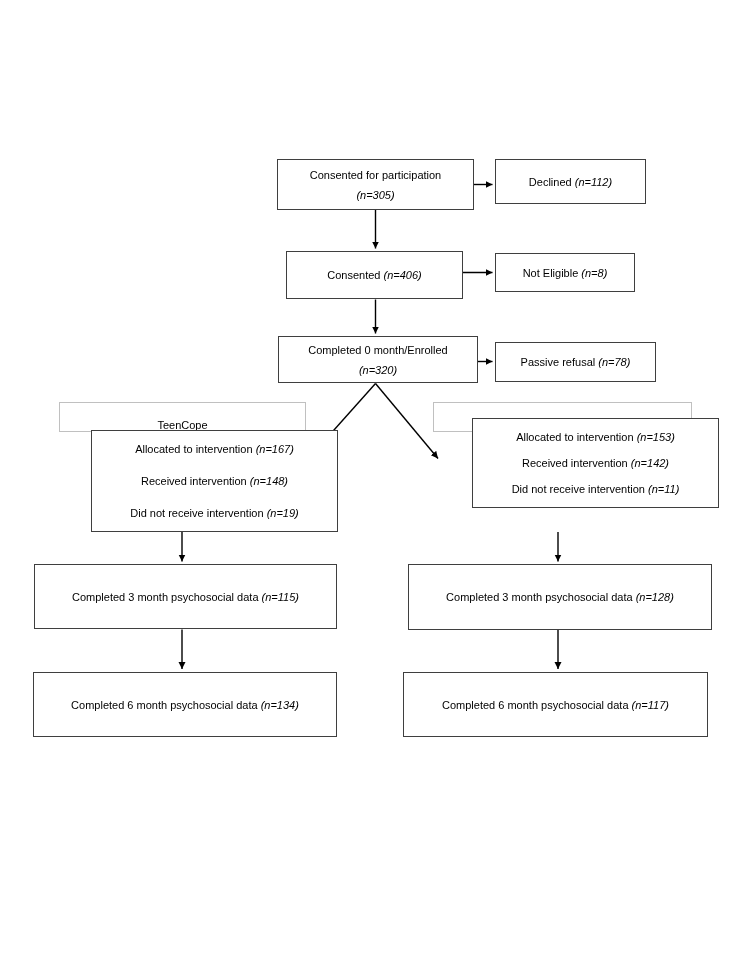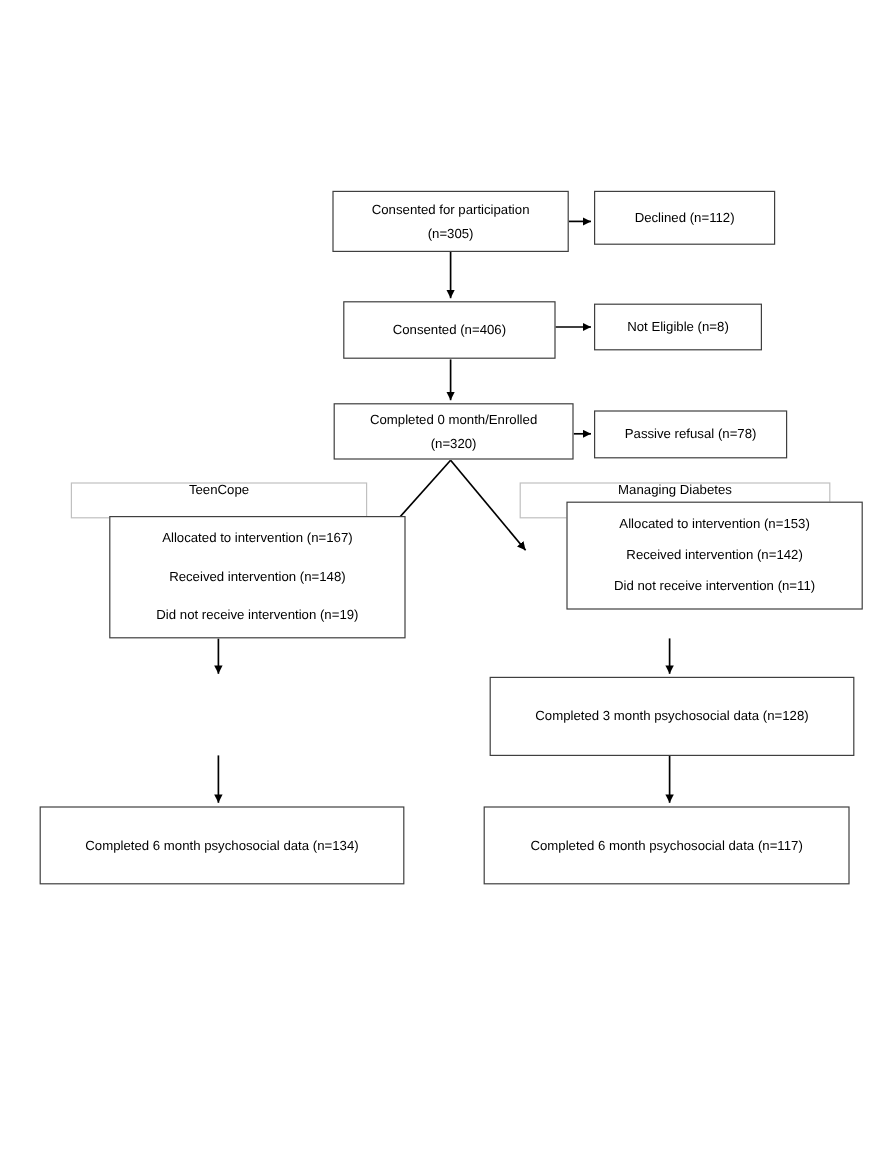--- a/index.html
+++ b/index.html
@@ -12,27 +12,27 @@
   }
   .box{
     position:absolute;box-sizing:border-box;
     border:1.5px solid #3f3f3f;background:#ffffff;
     display:flex;flex-direction:column;align-items:center;justify-content:center;
     text-align:center;line-height:20px;
   }
   .hdr{
     position:absolute;box-sizing:border-box;
     border:1px solid #c0c0c0;background:#ffffff;
-    display:flex;align-items:flex-start;justify-content:center;
+    display:flex;align-items:flex-end;justify-content:center;
     text-align:center;
   }
   .alloc{
     justify-content:space-between;padding:8px 4px;margin-left:32px;
   }
-  .it{text-align:center;}
+  .it{font-style:italic;text-align:center;}
   .line{white-space:nowrap;}
   svg.connectors{position:absolute;left:0;top:0;pointer-events:none;}
 </style>
 </head>
 <body>
 
 <div class="canvas">
 
   <svg class="connectors" width="738" height="960" viewBox="0 0 738 960">
     <defs>
@@ -84,20 +84,23 @@
   <div class="hdr" style="left:59px;top:402px;width:247px;height:30px">
     <div class="line">TeenCope</div>
   </div>
 
   <div class="box alloc" style="left:59px;top:430px;width:247px;height:102px">
     <div class="line"><span>Allocated to intervention</span> <span class="it">(n=167)</span></div>
     <div class="line"><span>Received intervention</span> <span class="it">(n=148)</span></div>
     <div class="line"><span>Did not receive intervention</span> <span class="it">(n=19)</span></div>
   </div>
 
+  <div class="box" style="left:34px;top:564px;width:303px;height:65px">
+    <div class="line"><span>Completed 3 month psychosocial data</span> <span class="it">(n=115)</span></div>
+  </div>
 
   <div class="box" style="left:33px;top:672px;width:304px;height:65px">
     <div class="line"><span>Completed 6 month psychosocial data</span> <span class="it">(n=134)</span></div>
   </div>
 
   <div class="hdr" style="left:433px;top:402px;width:259px;height:30px">
     <div class="line">Managing Diabetes</div>
   </div>
 
   <div class="box alloc" style="left:440px;top:418px;width:247px;height:90px">

